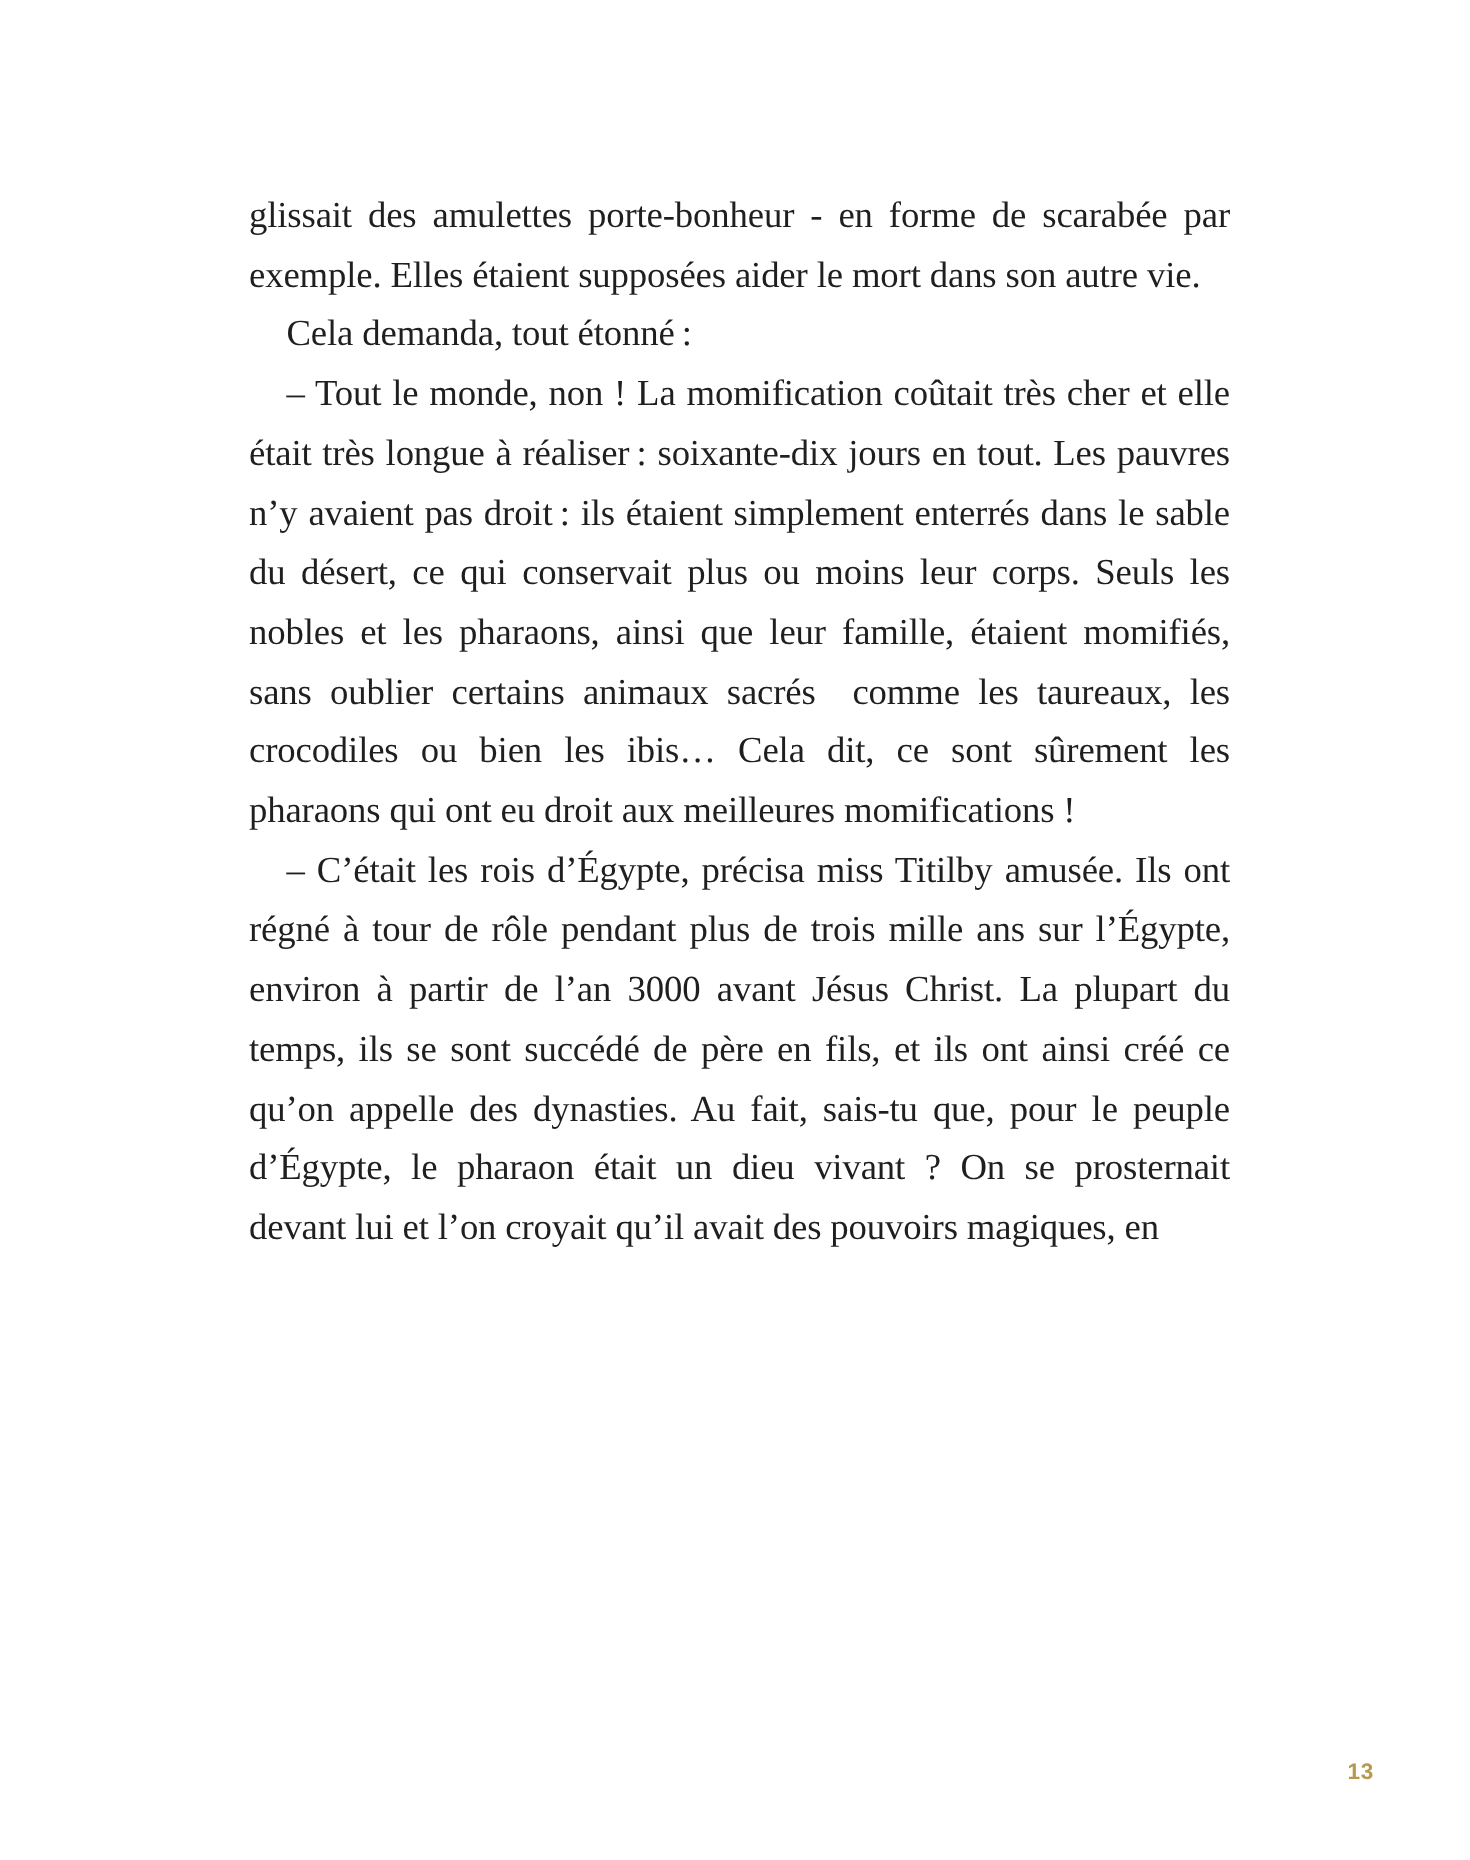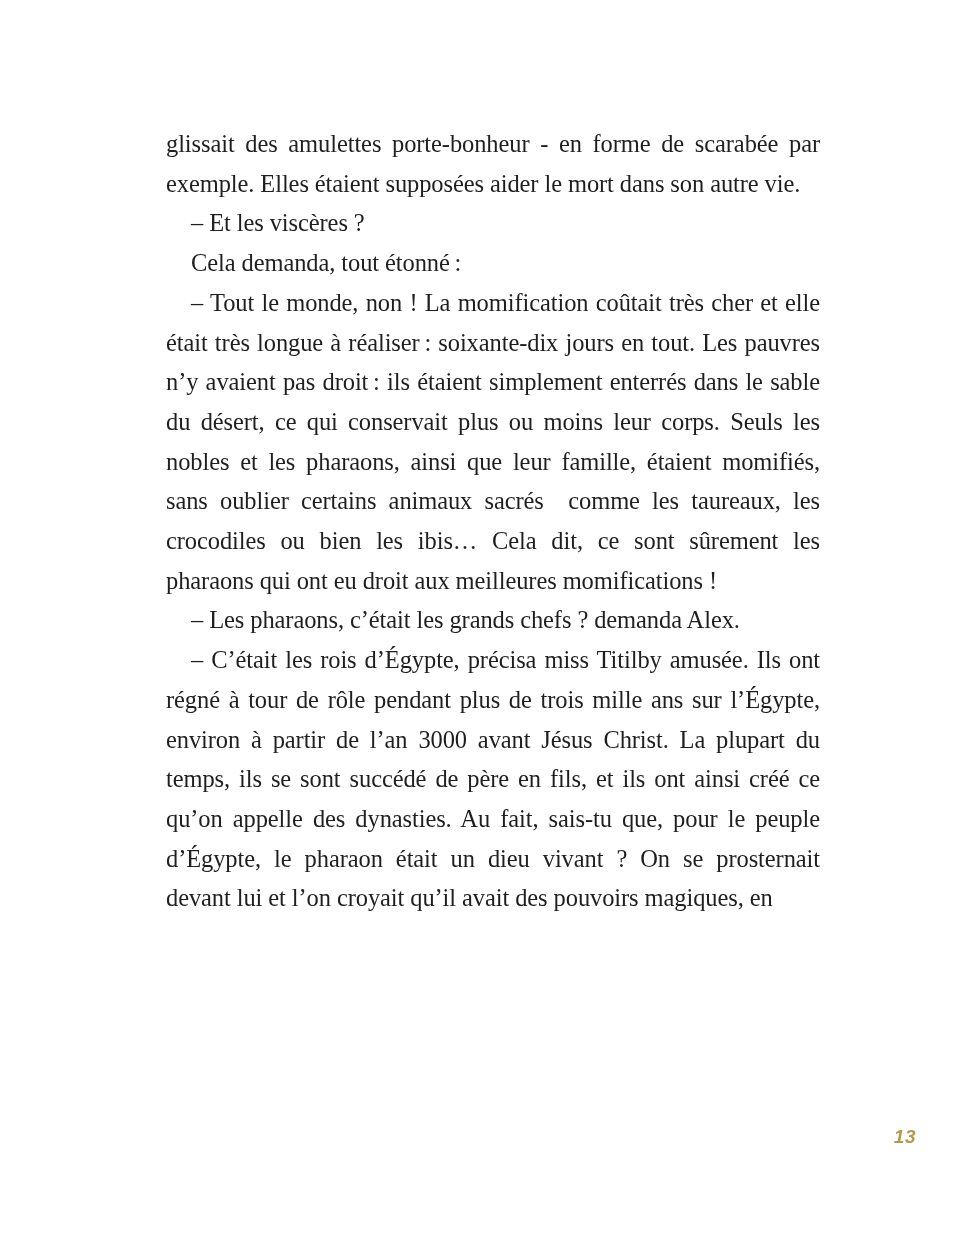--- a/index.html
+++ b/index.html
@@ -33,34 +33,31 @@
   .page-text p {
     margin: 0;
     padding: 0;
   }
   .page-text p.indent {
     text-indent: 25px;
   }
   .page-number {
     position: absolute;
     right: 64px;
-    top: 1126px;
+    top: 1173px;
     font-family: "Liberation Sans", sans-serif;
     font-weight: 700;
-    font-size: 19px;
+    font-size: 15px;
     letter-spacing: 0.5px;
-    font-style: italic;
   }
 </style>
 </head>
 <body>
 
 <div class="book-page" style="background: rgb(255, 255, 255);">
   <div class="page-text" style="color: rgb(31, 31, 31);">
       <p>glissait des amulettes porte-bonheur - en forme de scarabée par exemple. Elles étaient supposées aider le mort dans son autre vie.</p>
-      <p class="indent">– Et les viscères&nbsp;?</p>
       <p class="indent">Cela demanda, tout étonné :</p>
       <p class="indent">– Tout le monde, non&nbsp;! La momification coûtait très cher et elle était très longue à réaliser : soixante-dix jours en tout. Les pauvres n’y avaient pas droit : ils étaient simplement enterrés dans le sable du désert, ce qui conservait plus ou moins leur corps. Seuls les nobles et les pharaons, ainsi que leur famille, étaient momifiés, sans oublier certains animaux sacrés &nbsp;comme les taureaux, les crocodiles ou bien les ibis… Cela dit, ce sont sûrement les pharaons qui ont eu droit aux meilleures momifications&nbsp;!</p>
-      <p class="indent">– Les pharaons, c’était les grands chefs&nbsp;? demanda Alex.</p>
       <p class="indent">– C’était les rois d’Égypte, précisa miss Titilby amusée. Ils ont régné à tour de rôle pendant plus de trois mille ans sur l’Égypte, environ à partir de l’an 3000 avant Jésus Christ. La plupart du temps, ils se sont succédé de père en fils, et ils ont ainsi créé ce qu’on appelle des dynasties. Au fait, sais-tu que, pour le peuple d’Égypte, le pharaon était un dieu vivant&nbsp;? On se prosternait devant lui et l’on croyait qu’il avait des pouvoirs magiques, en</p>
     </div>
   <div class="page-number" style="color: rgb(181, 153, 76);">13</div>
 </div>
 
 </body></html>

